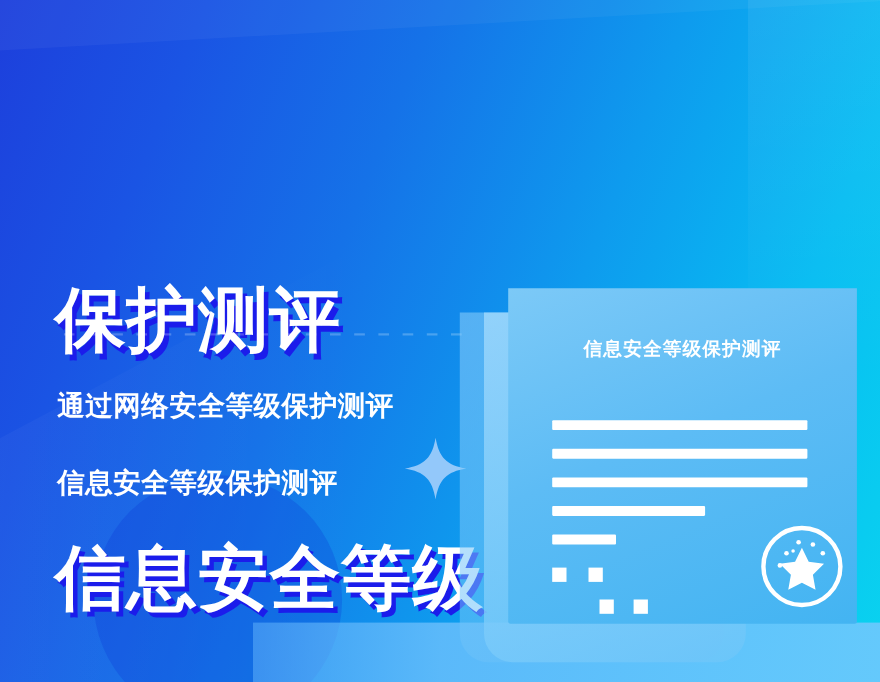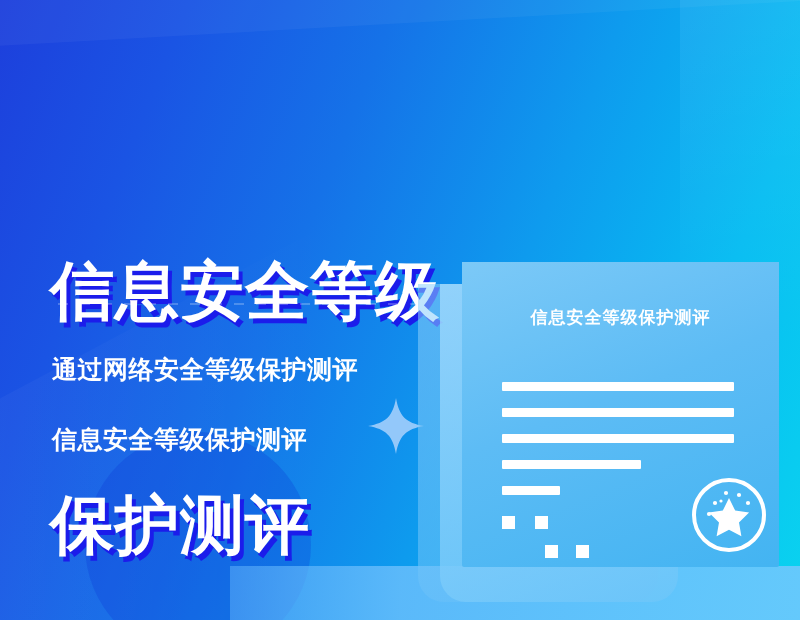--- a/index.html
+++ b/index.html
@@ -197,22 +197,22 @@
   <div class="bg-bottom-band"></div>
   <div class="sheen-right"></div>
 
   <div class="spark-a" style="position:absolute;">
     <svg width="56" height="56" viewBox="0 0 56 56" aria-hidden="true">
       <path d="M28 0 C31 18 38 25 56 28 C38 31 31 38 28 56 C25 38 18 31 0 28 C18 25 25 18 28 0 Z" fill="#9ecdfb" opacity="0.92"></path>
     </svg>
   </div>
 
   <div class="headline">
+    <span class="hl-line">保护测评</span>
     <span class="hl-line">信息安全等级</span>
-    <span class="hl-line">保护测评</span>
   </div>
 
   <div class="dot-divider"></div>
 
   <div class="subtitle">
     <span class="sub-line">通过网络安全等级保护测评</span>
     <span class="sub-line">信息安全等级保护测评</span>
   </div>
 
   <div class="cert-stack">

